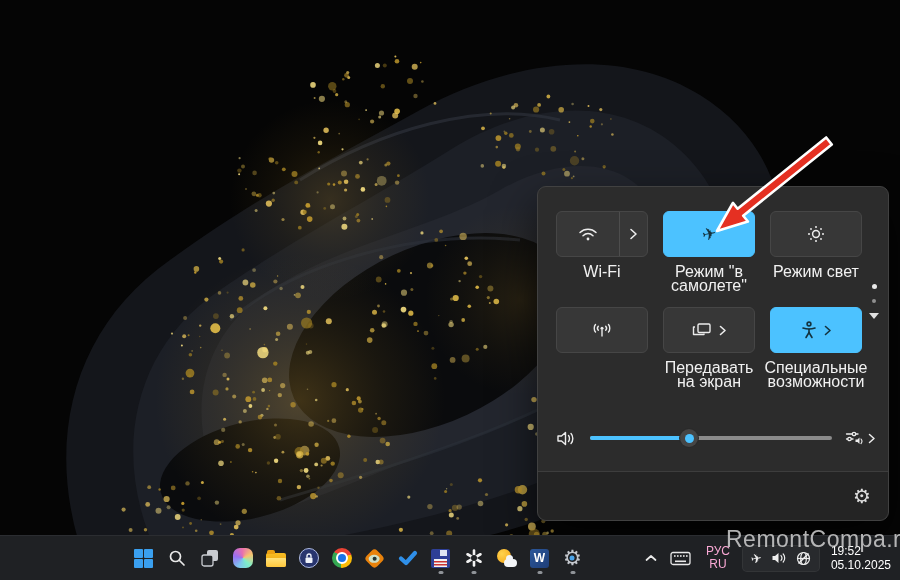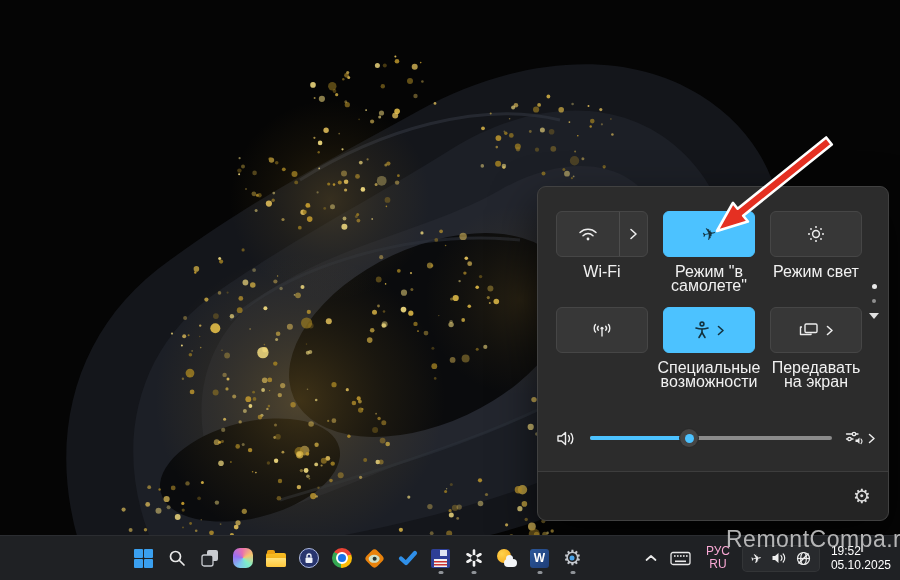--- a/index.html
+++ b/index.html
@@ -671,54 +671,54 @@
             <path d="M7.3,4.2 C6.3,5.3 6.3,7.2 7.3,8.3"></path>
             <path d="M14.7,4.2 C15.7,5.3 15.7,7.2 14.7,8.3"></path>
             <circle cx="11" cy="6.2" r="1.5" fill="#ececec" stroke="none"></circle>
             <path d="M11,8 L11,14"></path>
           </svg>
         </span>
       </div>
     </div>
 
     <div class="cell">
+      <div class="tile">
+        <span>
+          <svg width="20" height="16" viewBox="0 0 20 16" fill="none" stroke="#ececec" stroke-width="1.4" stroke-linejoin="round">
+            <rect x="6" y="2" width="12" height="8.5" rx="1.2"></rect>
+            <path d="M3,5 L1.5,5 L1.5,12.5 L12,12.5 L12,11.5"></path>
+          </svg>
+        </span>
+        <span class="inline-chev">
+          <svg width="8" height="11" viewBox="0 0 8 11" fill="none" stroke="#ececec" stroke-width="1.6" stroke-linecap="round" stroke-linejoin="round">
+              <path d="M1.5,1.5 L6,5.5 L1.5,9.5"></path>
+            </svg>
+        </span>
+      </div>
+      <div class="tile-label">Передавать на экран</div>
+    </div>
+
+    <div class="cell">
       <div class="tile active">
         <span>
           <svg width="16" height="18" viewBox="0 0 16 18" fill="none" stroke="#14333f" stroke-width="1.6" stroke-linecap="round" stroke-linejoin="round">
             <circle cx="8" cy="3" r="1.9"></circle>
             <path d="M2,7 C6,8.3 10,8.3 14,7"></path>
             <path d="M8,8.2 L8,11.5"></path>
             <path d="M8,11.5 L5,16.5"></path>
             <path d="M8,11.5 L11,16.5"></path>
           </svg>
         </span>
         <span class="inline-chev">
           <svg width="8" height="11" viewBox="0 0 8 11" fill="none" stroke="#14333f" stroke-width="1.6" stroke-linecap="round" stroke-linejoin="round">
               <path d="M1.5,1.5 L6,5.5 L1.5,9.5"></path>
             </svg>
         </span>
       </div>
       <div class="tile-label">Специальные возможности</div>
-    </div>
-
-    <div class="cell">
-      <div class="tile">
-        <span>
-          <svg width="20" height="16" viewBox="0 0 20 16" fill="none" stroke="#ececec" stroke-width="1.4" stroke-linejoin="round">
-            <rect x="6" y="2" width="12" height="8.5" rx="1.2"></rect>
-            <path d="M3,5 L1.5,5 L1.5,12.5 L12,12.5 L12,11.5"></path>
-          </svg>
-        </span>
-        <span class="inline-chev">
-          <svg width="8" height="11" viewBox="0 0 8 11" fill="none" stroke="#ececec" stroke-width="1.6" stroke-linecap="round" stroke-linejoin="round">
-              <path d="M1.5,1.5 L6,5.5 L1.5,9.5"></path>
-            </svg>
-        </span>
-      </div>
-      <div class="tile-label">Передавать на экран</div>
     </div>
   </div>
 
   <div class="pager">
     <span class="pdot1"></span>
     <span class="pdot2"></span>
     <span class="ptri"></span>
   </div>
 
   <div class="vol">

